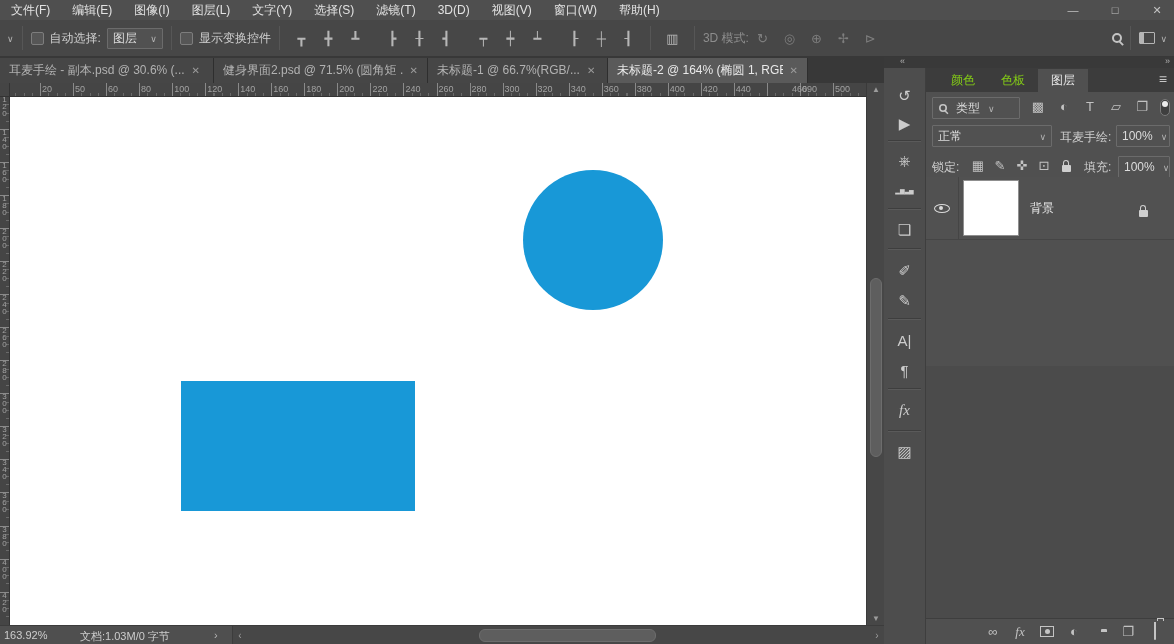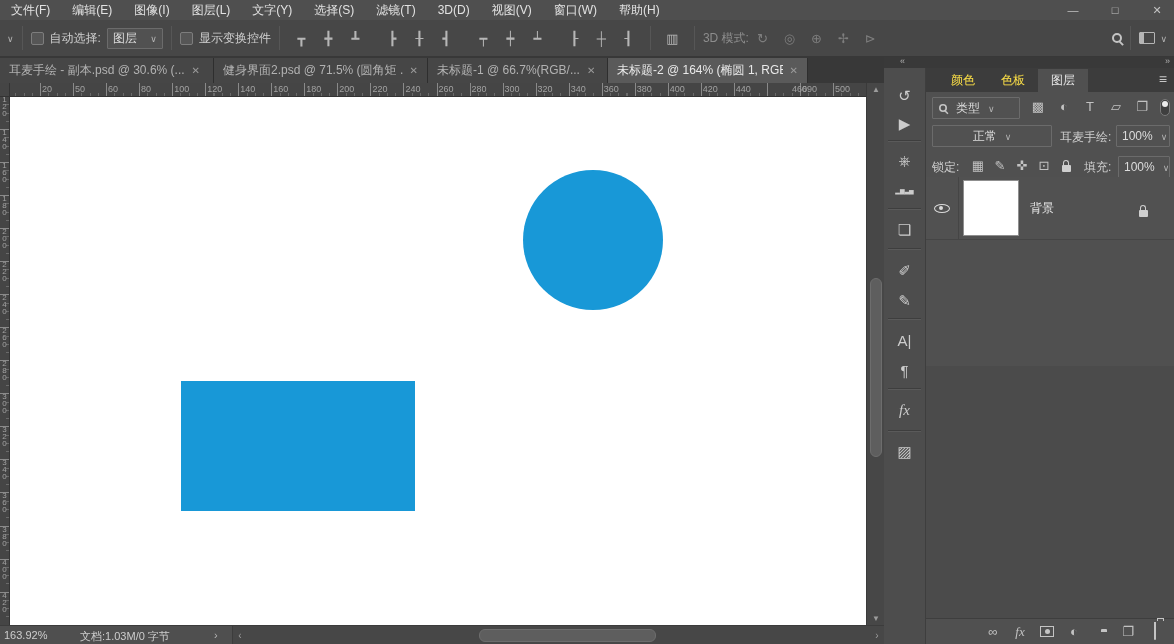--- a/index.html
+++ b/index.html
@@ -100,34 +100,34 @@
   #iconstrip { position:absolute; left:0; top:11px; width:42px; height:576px; background:#4d4d4d;
                border-right:1px solid #3e3e3e; }
   .strip-ico { position:absolute; left:0; width:41px; text-align:center; color:#cccccc; font-size:15px; }
   .strip-ico.tiny { font-size:6px; letter-spacing:0; }
   .strip-ico.fxi { font-style:italic; font-family:"Liberation Serif","DejaVu Serif",serif; }
   .strip-sep { position:absolute; left:4px; width:33px; height:0; border-top:1px solid #3e3e3e;
                border-bottom:1px solid #5a5a5a; }
   #panel { position:absolute; left:42px; top:11px; width:248px; height:576px; background:#505050; }
   #ptabs { position:absolute; left:0; top:0; width:248px; height:24px; background:#3c3c3c;
            display:flex; align-items:flex-end; padding-left:12px; font-size:12px; }
-  .ptab { height:23px; line-height:23px; padding:0 13px; color:#fde047; }
+  .ptab { height:23px; line-height:23px; padding:0 13px; color:#84cc16; }
   .ptab.active { background:#505050; color:#e6e6e6; }
   #panel-menu { position:absolute; right:7px; top:3px; font-size:14px; color:#c7c7c7; }
 
   .prow { position:absolute; left:0; width:248px; color:#cfcfcf; font-size:12px; }
   #filter-row { top:29px; height:24px; }
   #type-combo { position:absolute; left:6px; top:0; width:88px; height:22px; }
   .kind-ico { position:absolute; top:2px; width:24px; text-align:center; font-size:13px; color:#c2c2c2; }
   .i-toggle { position:absolute; left:234px; top:2px; width:10px; height:17px; background:#3f3f3f;
               border:1px solid #7a7a7a; border-radius:5px; }
   .i-toggle::before { content:""; position:absolute; top:1px; left:1px; width:6px; height:6px;
                       border-radius:50%; background:#ececec; }
   #blend-row { top:57px; height:24px; }
-  #blend-combo { position:absolute; left:6px; top:0; width:120px; height:22px; justify-content:center; }
+  #blend-combo { position:absolute; left:6px; top:0; width:120px; height:22px; justify-content:space-between; }
   #opacity-label { position:absolute; left:134px; top:4px; }
   #opacity-combo { position:absolute; left:190px; top:0; width:54px; height:22px; justify-content:space-between; }
   #lock-row { top:88px; height:22px; }
   #lock-label { position:absolute; left:6px; top:3px; }
   .lock-ico { position:absolute; top:2px; width:20px; text-align:center; font-size:13px; color:#c2c2c2; }
   #fill-label { position:absolute; left:158px; top:3px; }
   #fill-combo { position:absolute; left:192px; top:0; width:52px; height:22px; justify-content:space-between; }
   .i-lock { position:relative; width:9px; height:7px; background:#cfcfcf; border-radius:1px; display:inline-block; }
   .i-lock::before { content:""; position:absolute; top:-5px; left:1px; width:4px; height:4px;
                     border:1.5px solid #cfcfcf; border-bottom:none; border-radius:3px 3px 0 0; }

